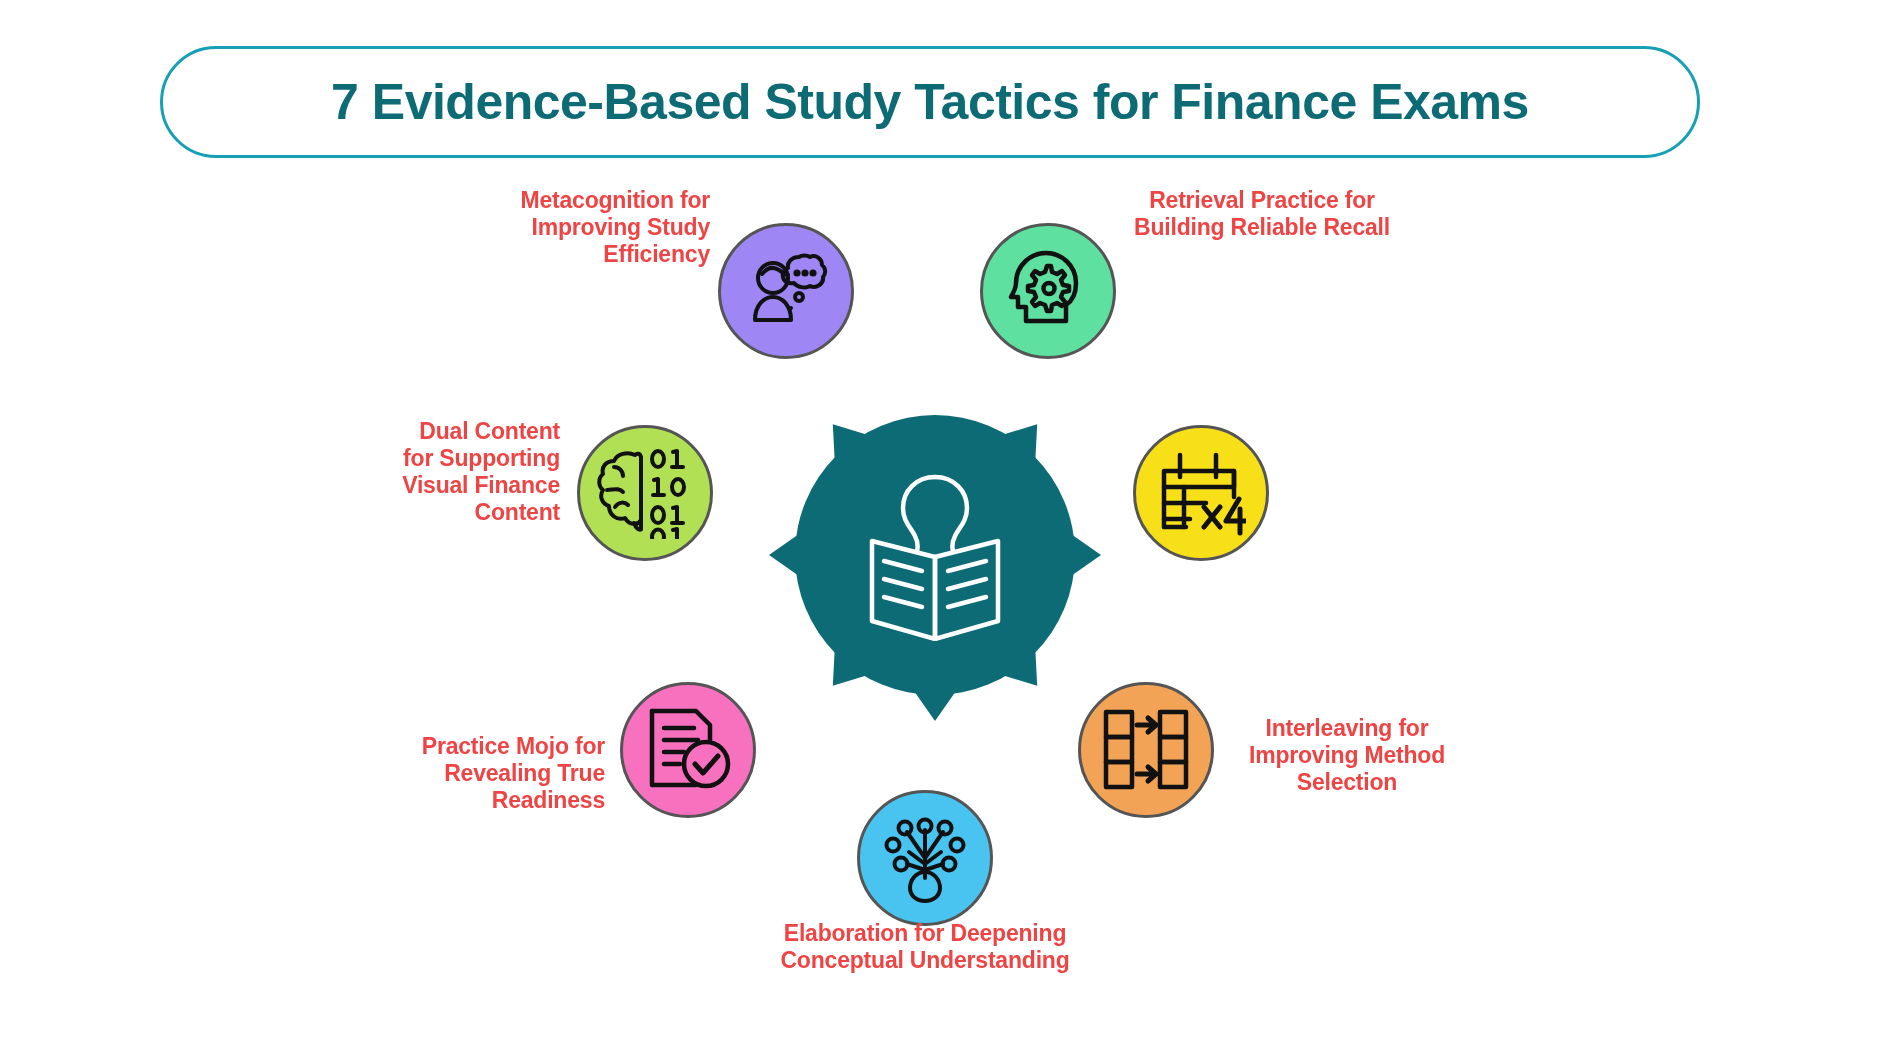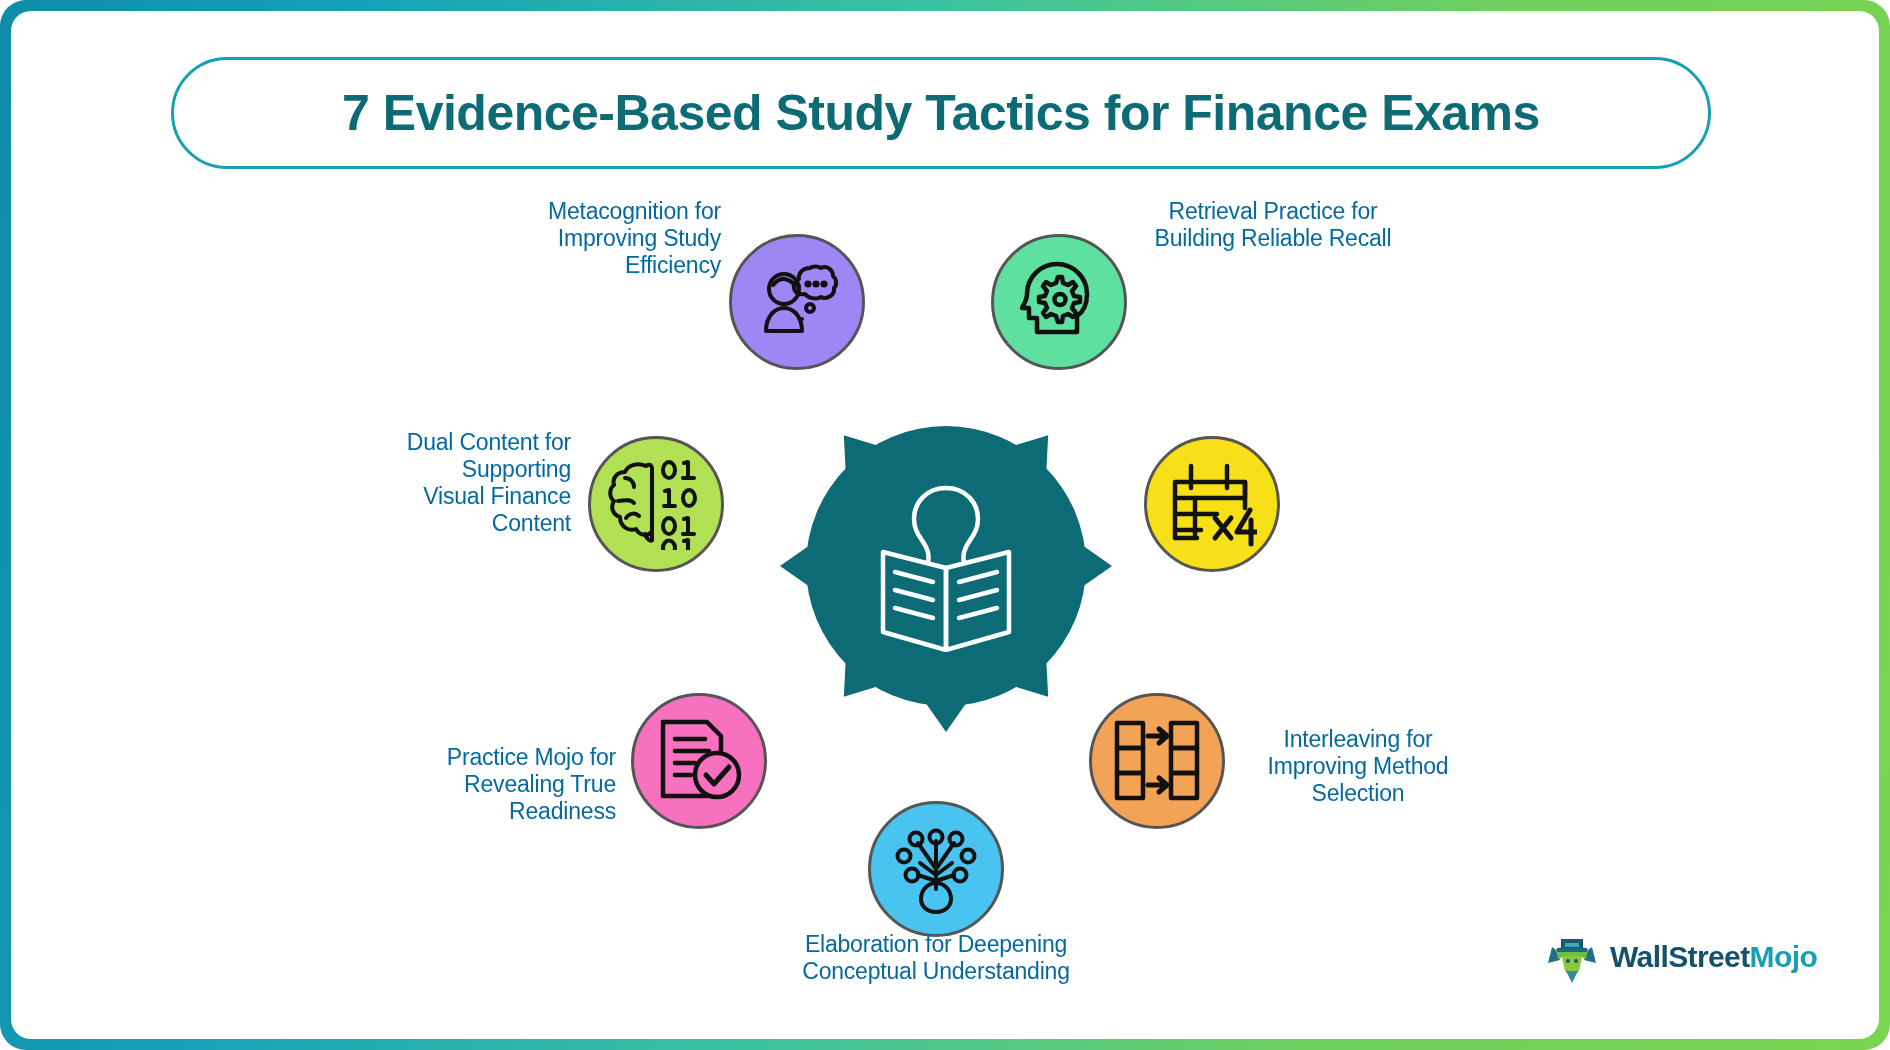--- a/index.html
+++ b/index.html
@@ -12,21 +12,21 @@
     overflow: hidden;
   }
 
   
   #infographic {
     position: relative;
     width: 1890px;
     height: 1050px;
     background: linear-gradient(100deg, #0e8ca8 0%, #17a2b8 18%, #3cc2a0 45%, #6fd05f 72%, #79d44f 100%);
     border-radius: 26px;
-    padding: 11px;
+    padding: 0;
   }
   #canvas {
     position: relative;
     width: 100%;
     height: 100%;
     background: #ffffff;
     border-radius: 20px;
     overflow: hidden;
   }
 
@@ -89,22 +89,22 @@
     display: flex;
     align-items: center;
     justify-content: center;
   }
   .node-circle svg { display: block; }
 
   
   .node-label {
     position: absolute;
     font-size: 23px;
-    font-weight: 400;
-    color: #0369a1;
+    font-weight: 700;
+    color: #ef4444;
     line-height: 1.18;
     letter-spacing: -0.2px;
   }
   .label-right { text-align: center; }
   .label-left  { text-align: right; }
   .label-center{ text-align: center; }
 
   
   #logo {
     position: absolute;
@@ -303,34 +303,15 @@
           <ellipse cx="81" cy="40" rx="6" ry="8"></ellipse>
           <ellipse cx="61" cy="68" rx="6" ry="8"></ellipse>
           <path d="M76 61 L80 60 L80 76 M75 76 L86 76"></path>
           <ellipse cx="61" cy="90" rx="6" ry="7.5"></ellipse>
           <path d="M76 83 L80 82 L80 92"></path>
         </g>
       </svg>
     </div>
     <div class="node-label label-left" style="left:385px; top:418px; width:175px;">Dual Content for Supporting Visual Finance Content</div>
 
-    <div id="logo">
-      <svg width="52" height="52" viewBox="0 0 52 52">
-        <g>
-          <path d="M6 16 L2 32 L14 29 L10 19 Z" fill="#1f6f8b"></path>
-          <path d="M46 16 L50 32 L38 29 L42 19 Z" fill="#1f6f8b"></path>
-          <path d="M10 18 C16 14 36 14 42 18 L40 28 C34 24 18 24 12 28 Z" fill="#6fbe44"></path>
-          <path d="M16 26 C20 24 32 24 36 26 L33 40 C31 44 21 44 19 40 Z" fill="#8cc63f"></path>
-          <path d="M20 40 L26 52 L32 40 Z" fill="#2e8b9e"></path>
-          <path d="M15 8 L37 8 L37 18 L15 18 Z" fill="#17586b"></path>
-          <path d="M11 17 L41 17 L41 21 L11 21 Z" fill="#1b6b80"></path>
-          <path d="M19 12 L33 12 L33 16 L19 16 Z" fill="#3fa8bd"></path>
-          <circle cx="22" cy="30" r="2" fill="#17586b"></circle>
-          <circle cx="30" cy="30" r="2" fill="#17586b"></circle>
-        </g>
-      </svg>
-      <div id="logo-text">
-        <span class="logo-wall">WallStreet</span><span class="logo-mojo">Mojo</span>
-      </div>
-    </div>
 
   </div>
 </div>
 
 </body></html>

